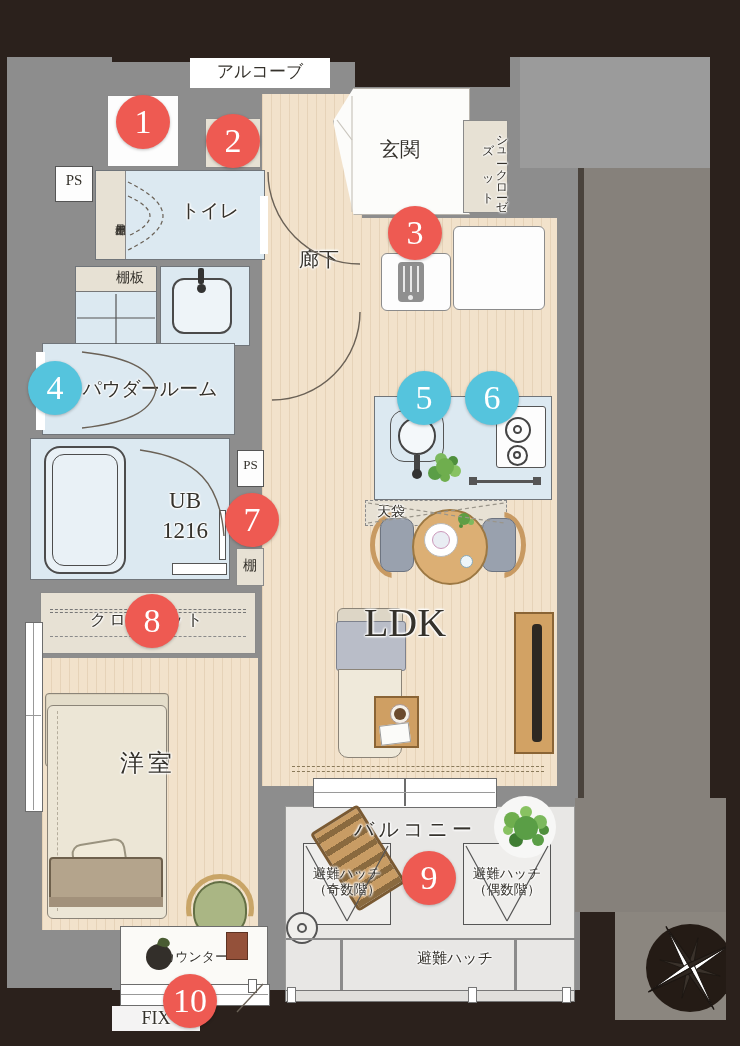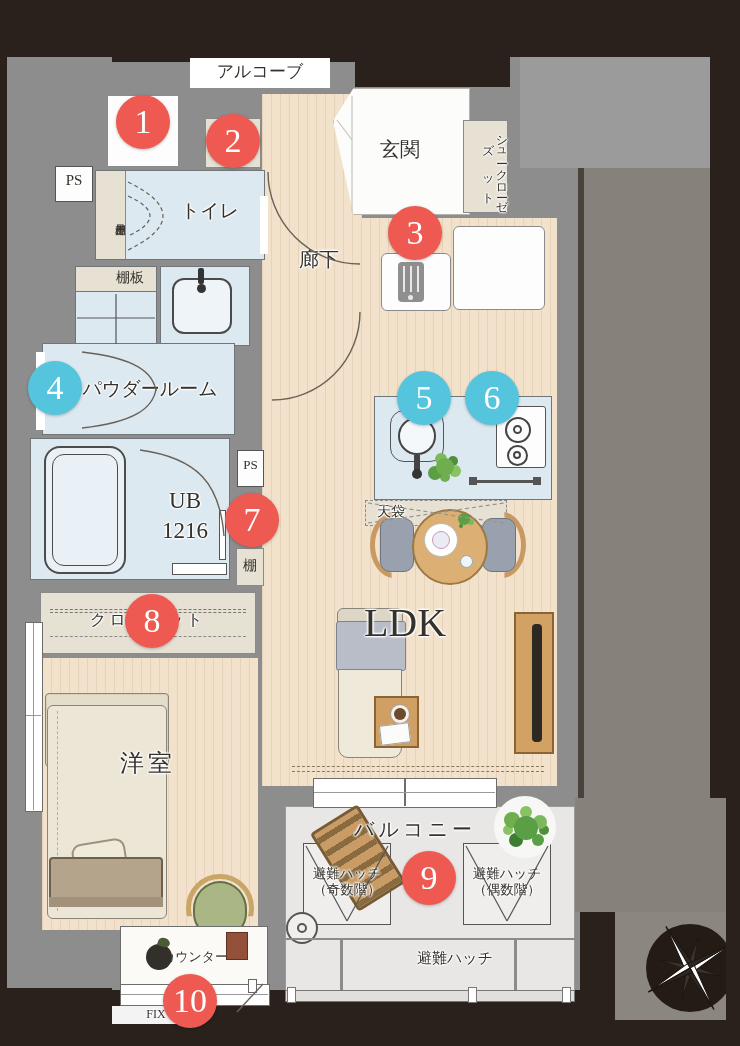--- a/index.html
+++ b/index.html
@@ -197,21 +197,21 @@
   <div class="abs" style="left:120px;top:926px;width:148px;height:60px;background:#fbfaf7;border:1.5px solid #6d6d6d;z-index:2;"></div>
   <div class="abs lbl" style="left:125px;top:950px;width:140px;font-size:13px;z-index:3;">カウンター</div>
   <div class="abs" style="left:146px;top:944px;width:26px;height:26px;background:#332f2a;border-radius:50%;z-index:3;"></div>
   <div class="abs" style="left:158px;top:938px;width:12px;height:9px;background:#4a5c33;border-radius:50% 50% 50% 0;transform:rotate(20deg);z-index:3;"></div>
   <div class="abs" style="left:226px;top:932px;width:22px;height:28px;background:#94513a;border:1.5px solid #5d3222;z-index:3;"></div>
 
   <div class="abs" style="left:120px;top:984px;width:150px;height:22px;background:#fff;border:1.5px solid #6d6d6d;z-index:2;">
     <div class="abs" style="left:0;top:9px;width:147px;height:1px;background:#999;"></div>
   </div>
   <div class="abs" style="left:248px;top:979px;width:9px;height:14px;background:#fff;border:1.5px solid #666;z-index:3;"></div>
-  <div class="abs lbl" style="left:112px;top:1006px;width:88px;font-size:12px;background:rgba(255,255,255,.95);padding:2px 0;z-index:4;">FIX</div>
+  <div class="abs lbl" style="left:112px;top:1006px;width:88px;font-size:18px;background:rgba(255,255,255,.95);padding:2px 0;z-index:4;">FIX</div>
 
   <div class="abs" style="left:285px;top:806px;width:290px;height:192px;background:#e8e7e5;border:1px solid #9a9a98;z-index:1;"></div>
   <div class="abs lbl" style="left:330px;top:818px;width:170px;font-size:20px;letter-spacing:4px;">バルコニー</div>
 
   <div class="abs" style="left:303px;top:843px;width:88px;height:82px;background:#efeeec;border:1.5px solid #555;z-index:2;"></div>
   <div class="abs lbl" style="left:299px;top:866px;width:96px;font-size:13.5px;z-index:3;">
     <div>避難ハッチ</div>
     <div>（奇数階）</div>
   </div>
   <div class="abs" style="left:463px;top:843px;width:88px;height:82px;background:#efeeec;border:1.5px solid #555;z-index:2;"></div>

